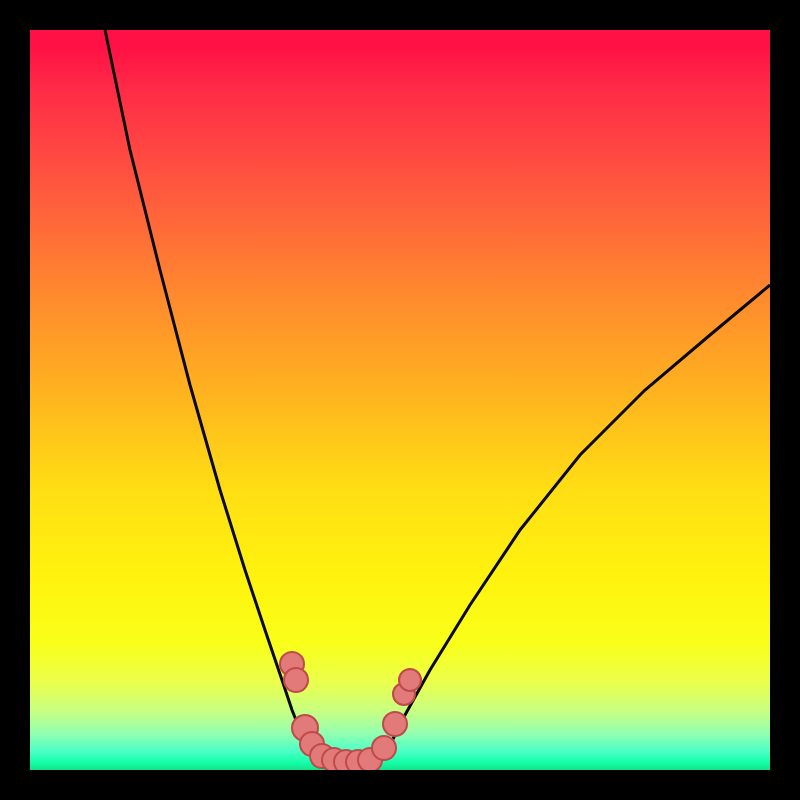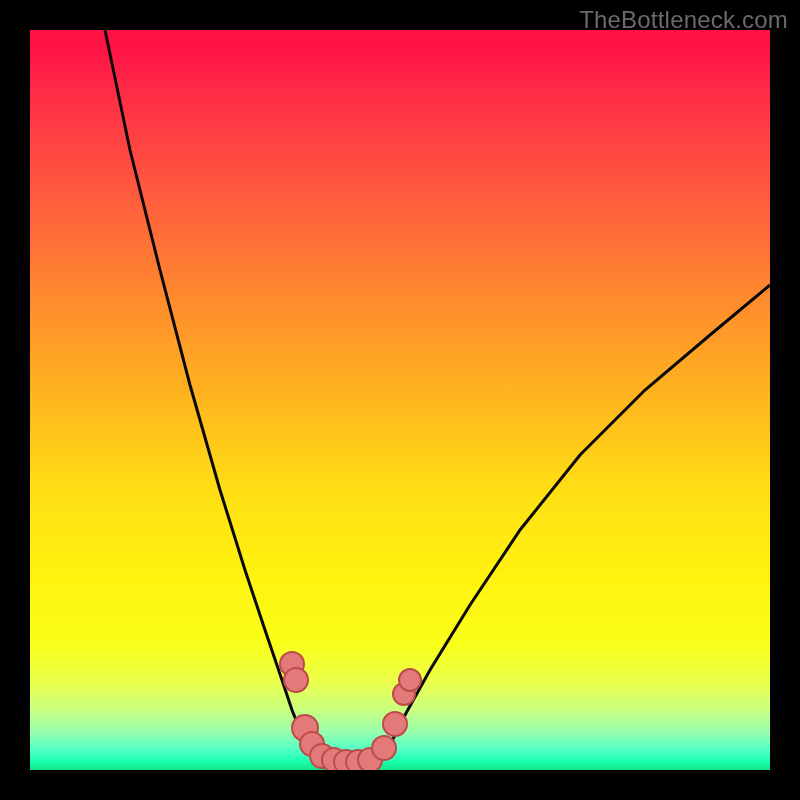--- a/index.html
+++ b/index.html
@@ -60,21 +60,20 @@
   svg.curves {
     position: absolute;
     inset: 0;
     z-index: 5;
   }
 </style>
 </head>
 <body>
 
 <div class="outer">
-  <div class="watermark">TheBottleneck.com</div>
 
   <div class="plot">
     <div class="gradient"></div>
     <svg class="curves" viewBox="0 0 740 740" preserveAspectRatio="none">
       <path id="curve-path" fill="none" stroke="#0a0a0a" stroke-width="3" d="M75 0 L100 120 L130 240 L160 355 L190 460 L215 540 L235 600 L252 650 L262 680 L270 700 L276 715 L280 724 L284 730 L284 730 L300 735 L315 737 L330 737 L345 735 L352 730 L352 730 L360 715 L375 685 L400 640 L440 575 L490 500 L550 425 L615 360 L680 305 L740 255"></path>
       <g id="markers-group">
           <circle cx="262" cy="634" r="12" fill="#e27a7a" stroke="#be4a4a" stroke-width="2"></circle>
           <circle cx="266" cy="650" r="12" fill="#e27a7a" stroke="#be4a4a" stroke-width="2"></circle>
           <circle cx="275" cy="698" r="13" fill="#e27a7a" stroke="#be4a4a" stroke-width="2"></circle>
           <circle cx="282" cy="714" r="12" fill="#e27a7a" stroke="#be4a4a" stroke-width="2"></circle>

